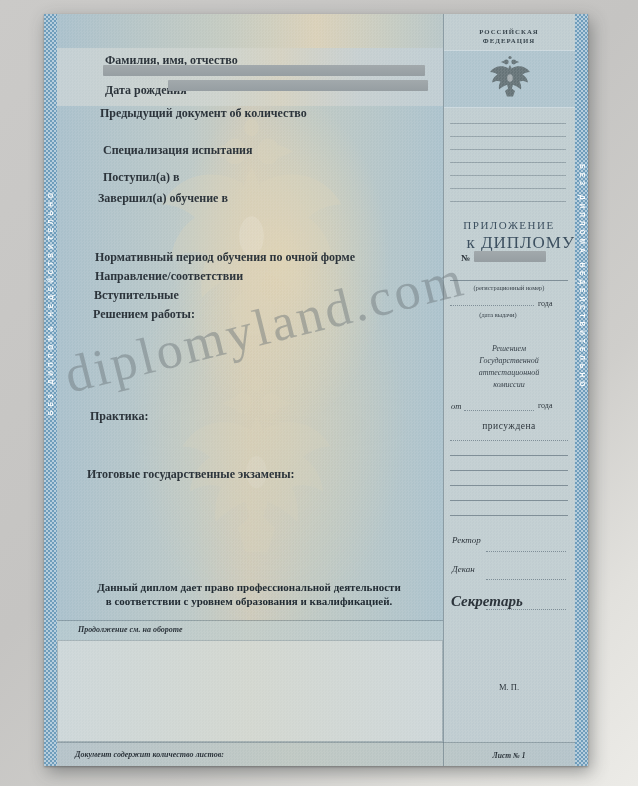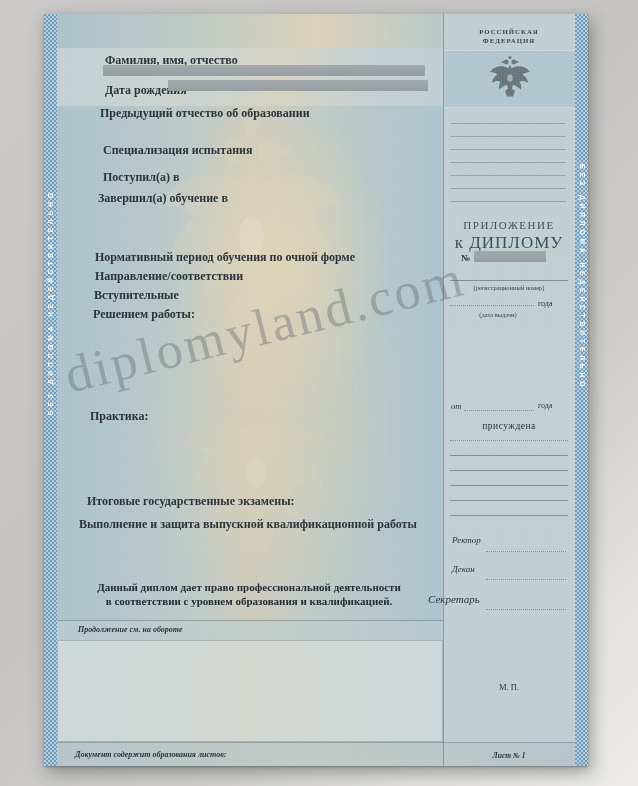--- a/index.html
+++ b/index.html
@@ -46,21 +46,21 @@
     background:linear-gradient(90deg,#b4c2c8,#bec7c2 45%,#b4c3c9);
     border-top:1px solid rgba(100,118,128,.5);}
   .divider{position:absolute;left:399px;top:0;width:1px;height:752px;background:rgba(85,105,118,.5);z-index:3;}
   .lbl{position:absolute;font-size:12px;font-weight:bold;color:#2c343b;white-space:nowrap;z-index:4;}
   .lbl-sm{position:absolute;font-size:6.4px;color:#39434b;white-space:nowrap;z-index:4;}
   .redact{position:absolute;background:linear-gradient(180deg,#a2a9ac,#969ea2);border-radius:1px;z-index:4;}
   .rline{position:absolute;height:0;border-bottom:1px solid rgba(110,126,136,.8);z-index:4;}
   .rline.dot{border-bottom-style:dotted;}
   .title1{position:absolute;left:399px;top:205px;width:132px;text-align:center;
     font-size:11px;letter-spacing:1.5px;color:#3d5060;font-weight:500;z-index:4;}
-  .title2{position:absolute;left:399px;top:219px;width:132px;text-align:center;
+  .title2{position:absolute;left:399px;top:219px;width:132px;text-align:right;
     font-size:17px;letter-spacing:1px;color:#3d5060;z-index:4;}
   .ital{font-style:italic;}
   .preline{white-space:pre-line;}
   .wm-text{position:absolute;left:28px;top:322px;width:600px;z-index:5;pointer-events:none;
     font-size:52px;letter-spacing:3px;color:rgba(100,110,114,.42);
     transform:rotate(-14deg);transform-origin:40px 60px;}
   .emblem{color:#596569;opacity:.85;}
   .eagle-wm{position:absolute;z-index:1;color:#ddd5bc;pointer-events:none;}
   .statement{position:absolute;left:40px;top:566px;width:330px;text-align:center;
     font-size:11px;font-weight:bold;color:#222c34;line-height:14px;z-index:4;}
@@ -120,69 +120,72 @@
     </div>
 
     <div class="country preline">РОССИЙСКАЯ
 ФЕДЕРАЦИЯ</div>
 
     <div class="lbl" style="left:61px;top:39px">Фамилия, имя, отчество</div>
     <div class="redact" style="left:59px;top:51px;width:322px;height:11px"></div>
     <div class="lbl" style="left:61px;top:69px">Дата рождения</div>
     <div class="redact" style="left:124px;top:66px;width:260px;height:11px"></div>
 
-    <div class="lbl" style="left:56px;top:92px">Предыдущий отчество об образовании</div>
+    <div class="lbl" style="left:56px;top:92px">Предыдущий документ об количество</div>
     <div class="lbl" style="left:59px;top:129px">Специализация испытания</div>
     <div class="lbl" style="left:59px;top:156px">Поступил(а) в</div>
     <div class="lbl" style="left:54px;top:177px">Завершил(а) обучение в</div>
     <div class="lbl" style="left:51px;top:236px">Нормативный период обучения по очной форме</div>
     <div class="lbl" style="left:51px;top:255px">Направление/соответствии</div>
     <div class="lbl" style="left:50px;top:274px">Вступительные</div>
     <div class="lbl" style="left:49px;top:293px">Решением работы:</div>
     <div class="lbl" style="left:46px;top:395px">Практика:</div>
-    <div class="lbl" style="left:43px;top:480px">Итоговые государственные экзамены:</div>
-    <div class="lbl" style="left:35px;top:503px">Выполнение и защита выпускной квалификационной работы</div>
+    <div class="lbl" style="left:43px;top:453px">Итоговые государственные экзамены:</div>
 
     <div class="statement preline">Данный диплом дает право профессиональной деятельности
 в соответствии с уровнем образования и квалификацией.</div>
     <div class="lbl ital" style="left:34px;top:611px;font-size:8px">Продолжение см. на обороте</div>
-    <div class="lbl ital" style="left:31px;top:736px;font-size:8px">Документ содержит образования листов:</div>
+    <div class="lbl ital" style="left:31px;top:736px;font-size:8px">Документ содержит количество листов:</div>
 
     <div class="title1">ПРИЛОЖЕНИЕ</div>
     <div class="title2">к ДИПЛОМУ</div>
 
     <div class="lbl" style="left:417px;top:239px;font-size:9px">№</div>
     <div class="redact" style="left:430px;top:237px;width:72px;height:11px"></div>
 
     <div class="rline" style="left:406px;top:266px;width:118px"></div>
     <div class="lbl-sm" style="left:399px;top:270px;width:132px;text-align:center">(регистрационный номер)</div>
 
     <div class="rline dot" style="left:406px;top:291px;width:84px"></div>
     <div class="lbl" style="left:494px;top:285px;font-weight:normal;font-size:8px">года</div>
     <div class="lbl-sm" style="left:399px;top:297px;width:110px;text-align:center">(дата выдачи)</div>
 
+    <div class="commission preline">Решением
+Государственной
+аттестационной
+комиссии</div>
 
     <div class="lbl ital" style="left:407px;top:387px;font-weight:normal;font-size:8.5px">от</div>
     <div class="rline dot" style="left:420px;top:396px;width:70px"></div>
     <div class="lbl" style="left:494px;top:387px;font-weight:normal;font-size:8px">года</div>
 
     <div class="lbl" style="left:399px;top:407px;width:132px;text-align:center;font-weight:normal;font-size:9.5px;letter-spacing:.5px">присуждена</div>
 
     <div class="rline dot" style="left:406px;top:426px;width:118px"></div>
     <div class="rline" style="left:406px;top:441px;width:118px"></div>
     <div class="rline" style="left:406px;top:456px;width:118px"></div>
     <div class="rline" style="left:406px;top:471px;width:118px"></div>
     <div class="rline" style="left:406px;top:486px;width:118px"></div>
     <div class="rline" style="left:406px;top:501px;width:118px"></div>
 
     <div class="lbl ital" style="left:408px;top:521px;font-weight:normal;font-size:9px">Ректор</div>
     <div class="rline dot" style="left:442px;top:537px;width:80px"></div>
     <div class="lbl ital" style="left:408px;top:550px;font-weight:normal;font-size:9px">Декан</div>
     <div class="rline dot" style="left:442px;top:565px;width:80px"></div>
-    <div class="lbl ital" style="left:384px;top:579px;font-weight:normal;font-size:11px">Секретарь</div>
+    <div class="lbl ital" style="left:407px;top:579px;font-weight:bold;font-size:15px">Секретарь</div>
     <div class="rline dot" style="left:442px;top:595px;width:80px"></div>
 
     <div class="lbl" style="left:399px;top:668px;width:132px;text-align:center;font-weight:normal;font-size:8.5px">М. П.</div>
     <div class="lbl ital" style="left:399px;top:737px;width:132px;text-align:center;font-size:7.5px">Лист № 1</div>
 
     <div class="wm-text">diplomyland.com</div>
 
   </div>
 </div>
 

